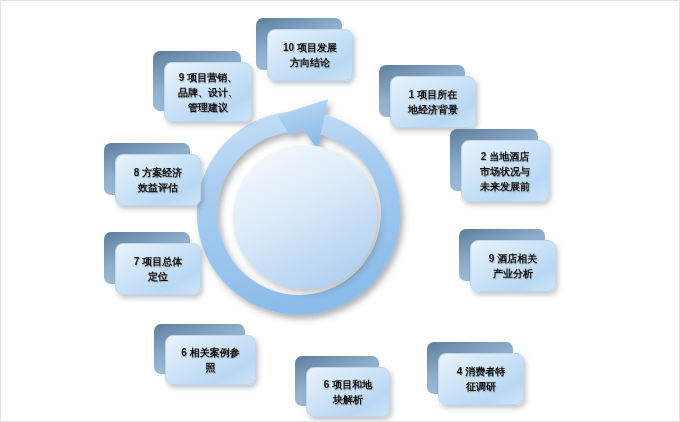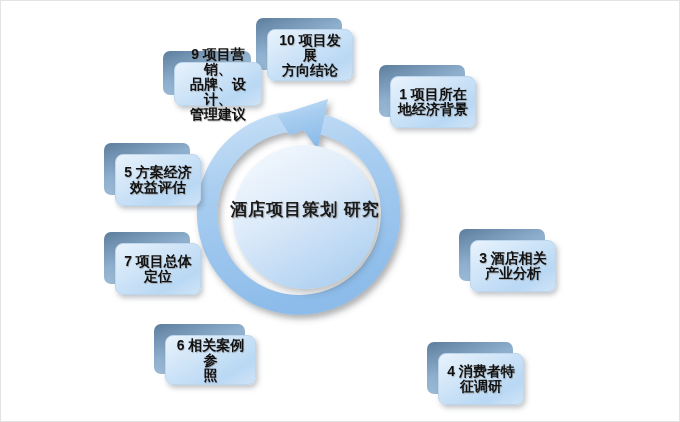--- a/index.html
+++ b/index.html
@@ -78,21 +78,21 @@
     border-radius: 8px;
     background: linear-gradient(150deg, #e9f3fc 0%, #d2e6f8 35%, #b9d8f4 75%, #cfe4f7 100%);
     box-shadow: 2px 3px 5px rgba(80,90,100,.35);
     border: 1px solid #bcd6ee;
     box-sizing: border-box;
     display: flex;
     align-items: center;
     justify-content: center;
   }
   .node .label {
-    font-size: 14px;
+    font-size: 10px;
     font-weight: 700;
     line-height: 15px;
     color: #111111;
     text-align: center;
     padding: 0 5px;
     text-shadow: 0.7px 0.7px 0.7px rgba(140,140,140,.6);
     white-space: pre-line;
   }
 </style>
 </head>
@@ -131,22 +131,20 @@
 
         <path d="M 88.5 18.5 L 139.0 2.0 L 128.5 52.5 L 114.5 33.0 L 101.0 38.5 Z" fill="url(#ringGrad)"></path>
       </g>
 
       <g filter="url(#dropshSoft)">
         <circle cx="116" cy="120" r="72" fill="url(#discGrad)"></circle>
       </g>
     </svg>
   </div>
 
-  <div id="center-label">酒店项目策划
-研究</div>
 
   <div class="node" style="left:266px; top:28px; width:86px; height:52px;">
     <div class="box3d">
       <div class="face-top"></div>
       <div class="face-front">
         <div class="label">10 项目发展
 方向结论</div>
       </div>
     </div>
   </div>
@@ -154,41 +152,60 @@
   <div class="node" style="left:389px; top:48px; width:86px; height:52px;margin-top:27px;">
     <div class="box3d">
       <div class="face-top"></div>
       <div class="face-front">
         <div class="label">1 项目所在
 地经济背景</div>
       </div>
     </div>
   </div>
 
+  <div class="node emph" style="left:460px; top:139px; width:88px; height:62px;">
+    <div class="box3d">
+      <div class="face-top"></div>
+      <div class="face-front">
+        <div class="label">2 当地酒店
+市场状况与
+未来发展前</div>
+      </div>
+    </div>
+  </div>
 
   <div class="node" style="left:469px; top:239px; width:86px; height:52px;">
     <div class="box3d">
       <div class="face-top"></div>
       <div class="face-front">
-        <div class="label">3 酒店相关
+        <div class="label">9 酒店相关
 产业分析</div>
       </div>
     </div>
   </div>
 
   <div class="node" style="left:437px; top:320px; width:86px; height:52px;margin-top:32px;">
     <div class="box3d">
       <div class="face-top"></div>
       <div class="face-front">
         <div class="label">4 消费者特
 征调研</div>
       </div>
     </div>
   </div>
 
+  <div class="node" style="left:305px; top:366px; width:84px; height:50px;">
+    <div class="box3d">
+      <div class="face-top"></div>
+      <div class="face-front">
+        <div class="label">6 项目和地
+块解析</div>
+      </div>
+    </div>
+  </div>
 
   <div class="node" style="left:164px; top:334px; width:91px; height:50px;">
     <div class="box3d">
       <div class="face-top"></div>
       <div class="face-front">
         <div class="label">6 相关案例参
 照</div>
       </div>
     </div>
   </div>
@@ -200,27 +217,27 @@
         <div class="label">7 项目总体
 定位</div>
       </div>
     </div>
   </div>
 
   <div class="node" style="left:114px; top:153px; width:86px; height:52px;">
     <div class="box3d">
       <div class="face-top"></div>
       <div class="face-front">
-        <div class="label">5 方案经济
+        <div class="label">8 方案经济
 效益评估</div>
       </div>
     </div>
   </div>
 
-  <div class="node" style="left:163px; top:61px; width:88px; height:44px;margin-left:10px;">
+  <div class="node" style="left:163px; top:61px; width:88px; height:60px;">
     <div class="box3d">
       <div class="face-top"></div>
       <div class="face-front">
         <div class="label">9 项目营销、
 品牌、设计、
 管理建议</div>
       </div>
     </div>
   </div>
 

